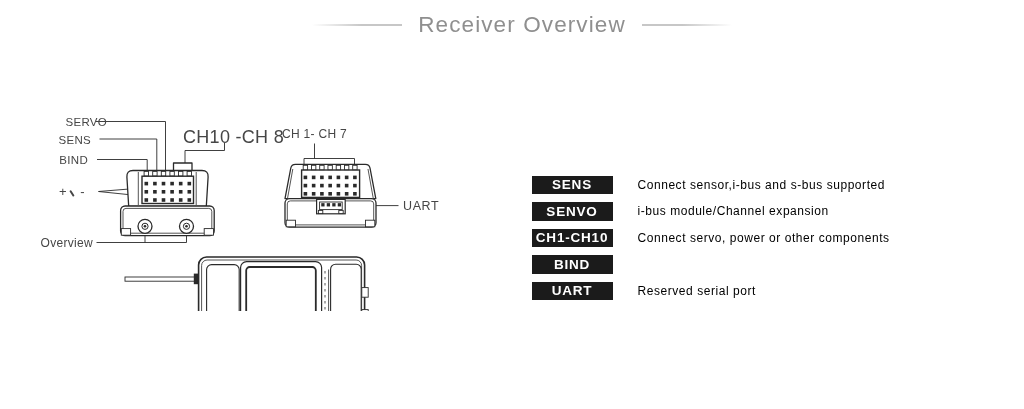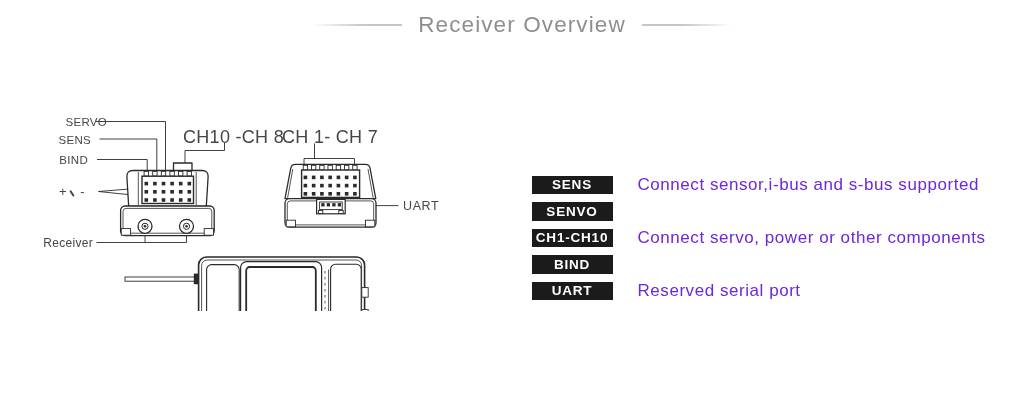--- a/index.html
+++ b/index.html
@@ -31,31 +31,31 @@
   .dlabel{position:absolute;color:#464646;white-space:nowrap;}
   .lbl-servo{left:47px;top:116px;width:60px;text-align:right;font-size:11.5px;letter-spacing:.3px;}
   .lbl-sens{left:35px;top:133.5px;width:56px;text-align:right;font-size:11.5px;letter-spacing:.3px;}
   .lbl-bind{left:35px;top:153.5px;width:53px;text-align:right;font-size:11.5px;letter-spacing:.3px;}
   .lbl-power{left:59px;top:184px;font-size:13px;display:flex;align-items:center;}
   .comma-mark{display:inline-block;width:1.7px;height:7px;background:#464646;border-radius:1px;
               transform:rotate(-33deg);margin:3px 5px 0 4px;}
   .power-minus{margin-left:3px;}
   .lbl-antenna{left:35px;top:236px;width:58px;text-align:right;font-size:12px;letter-spacing:.3px;}
   .lbl-ch10{left:183px;top:127px;font-size:18px;letter-spacing:.3px;}
-  .lbl-ch1{left:282px;top:127px;font-size:18px;letter-spacing:.3px;}
+  .lbl-ch1{left:282px;top:127px;font-size:12px;letter-spacing:.3px;}
   .lbl-uart{left:403px;top:198.5px;font-size:12.5px;letter-spacing:.6px;}
   .lbl-led{left:205px;top:367px;font-size:16px;letter-spacing:1px;color:#c2410c;}
 
   
   .legend{position:absolute;left:530px;top:175.5px;}
   .legend-row{display:grid;grid-template-columns:84px auto;align-items:center;margin-bottom:8px;height:18.5px;}
   .badge{justify-self:center;min-width:81px;height:18.5px;box-sizing:border-box;padding:0 2px;
          background:#1b1b1b;color:#fff;font-size:13.5px;font-weight:bold;letter-spacing:.8px;
          display:inline-flex;align-items:center;justify-content:center;}
-  .desc{padding-left:23.5px;font-size:17px;color:#6d28d9;letter-spacing:.55px;line-height:18.5px;white-space:nowrap;}
+  .desc{padding-left:23.5px;font-size:12px;color:#000000;letter-spacing:.55px;line-height:18.5px;white-space:nowrap;}
 </style>
 </head>
 <body>
 
 <div class="stage">
 
   <div class="title-row">
     <span class="title-line tl-left"></span>
     <span class="title-text">Receiver Overview</span>
     <span class="title-line tl-right"></span>
@@ -206,33 +206,34 @@
   </svg>
 
   <span class="dlabel lbl-servo">SERVO</span>
   <span class="dlabel lbl-sens">SENS</span>
   <span class="dlabel lbl-bind">BIND</span>
   <span class="dlabel lbl-power">
     <span>+</span>
     <span class="comma-mark"></span>
     <span class="power-minus">-</span>
   </span>
-  <span class="dlabel lbl-antenna">Receiver</span>
+  <span class="dlabel lbl-antenna">Overview</span>
   <span class="dlabel lbl-ch10">CH10 -CH 8</span>
   <span class="dlabel lbl-ch1">CH 1- CH 7</span>
   <span class="dlabel lbl-uart">UART</span>
   <span class="dlabel lbl-led">LED</span>
 
   <div class="legend">
     <div class="legend-row">
       <span class="badge">SENS</span>
       <span class="desc">Connect sensor,i-bus and s-bus supported</span>
     </div>
     <div class="legend-row">
       <span class="badge">SENVO</span>
+      <span class="desc">i-bus module/Channel expansion</span>
     </div>
     <div class="legend-row">
       <span class="badge">CH1-CH10</span>
       <span class="desc">Connect servo, power or other components</span>
     </div>
     <div class="legend-row">
       <span class="badge">BIND</span>
     </div>
     <div class="legend-row">
       <span class="badge">UART</span>

